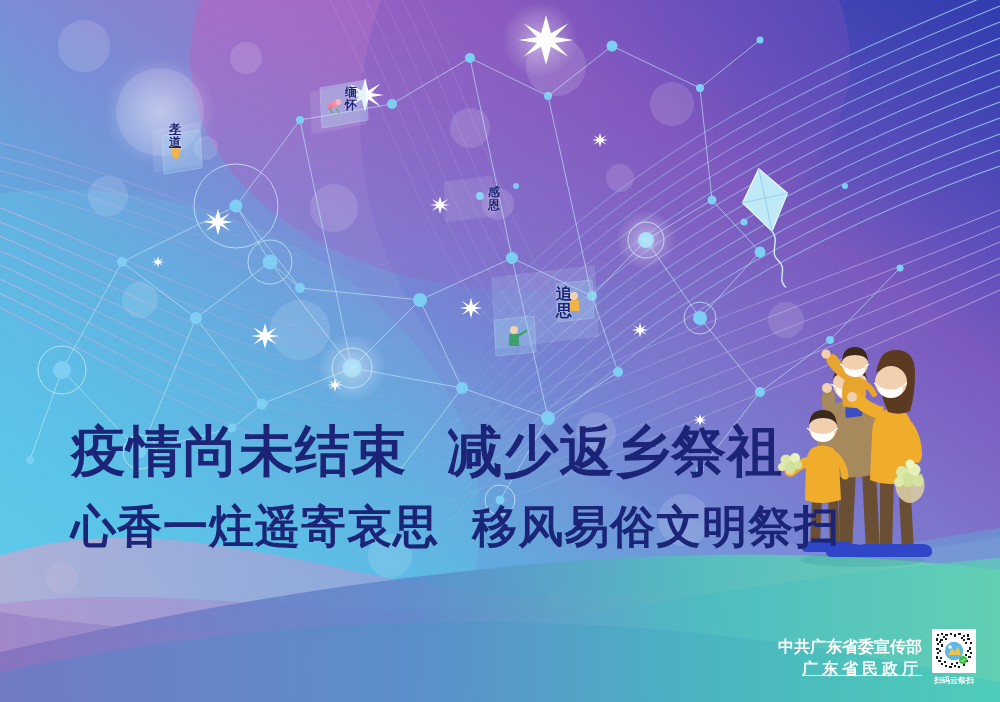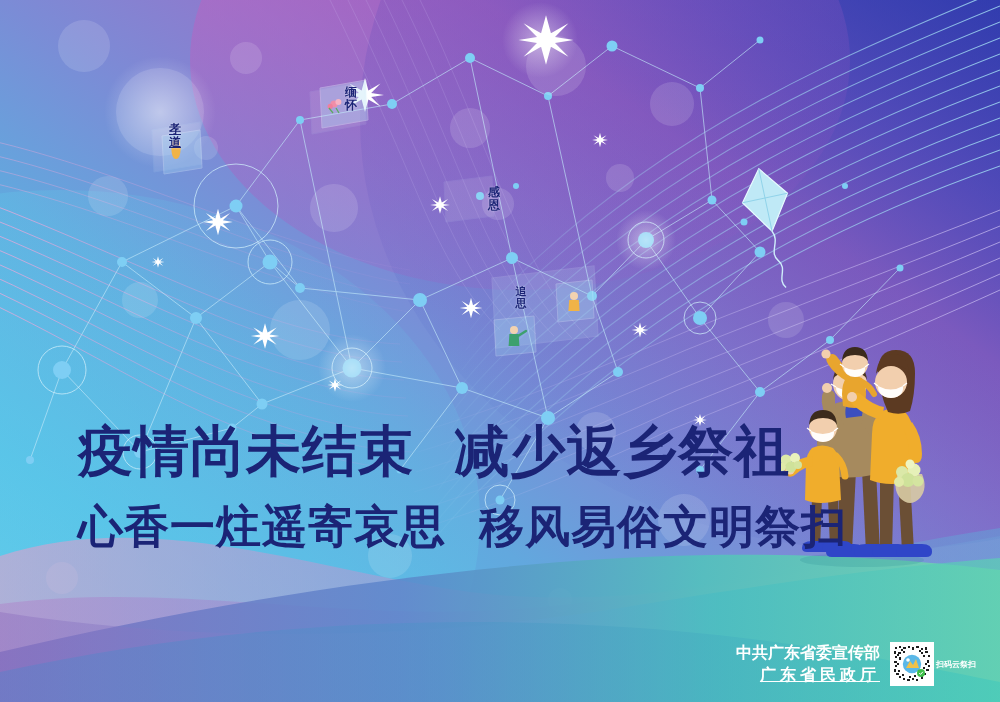--- a/index.html
+++ b/index.html
@@ -20,21 +20,21 @@
     left: 0;
     top: 0;
     width: 1000px;
     height: 702px;
     display: block;
   }
 
   
   .headline-block {
     position: absolute;
-    left: 78px;
+    left: 71px;
     top: 424px;
     width: 700px;
     z-index: 40;
   }
   .headline-line1,
   .headline-line2 {
     color: #1b2476;
     font-weight: 700;
     white-space: pre;
     line-height: 1.0;
@@ -88,21 +88,21 @@
   .org-line2 {
     font-size: 16px;
     line-height: 1.35;
     letter-spacing: 4px;
     padding-left: 4px;
     white-space: pre;
     text-decoration: underline;
   }
   .qr-wrap {
     display: flex;
-    flex-direction: row;
+    flex-direction: column;
     align-items: center;
     gap: 2px;
   }
   .qr-box {
     width: 44px;
     height: 44px;
     background: #ffffff;
     padding: 1px;
     box-sizing: border-box;
   }
@@ -448,21 +448,21 @@
         <circle cx="0" cy="0" r="4" fill="#f2d2b0"></circle>
         <path d="M-4.6,4 L4.6,4 L5.4,16 L-5.4,16 Z" fill="#3da06e"></path>
         <path d="M4,6 L12,1" stroke="#3da06e" stroke-width="2.4" fill="none" stroke-linecap="round"></path>
       </g>
     </g>
   </svg>
 
   <div class="card-label" style="left:168px; top:123px;text-decoration:underline;">孝道</div>
   <div class="card-label" style="left:344px; top:86px;">缅怀</div>
   <div class="card-label" style="left:455px; top:186px;margin-left:32px;">感恩</div>
-  <div class="card-label" style="left:512px; top:286px; width:18px; font-size:11px;">追思</div>
+  <div class="card-label" style="left:555px; top:286px; width:18px; font-size:16px;">追思</div>
 
   <svg class="layer" viewBox="0 0 1000 702" preserveAspectRatio="none">
     <path d="M0,556 C150,506 320,572 470,592 C640,614 820,566 1000,536 L1000,702 L0,702 Z" fill="url(#waveA)"></path>
     <path d="M0,604 C170,582 330,620 500,610 C680,600 840,552 1000,528 L1000,702 L0,702 Z" fill="url(#waveB)"></path>
     <path d="M0,652 C170,612 360,578 560,562 C740,548 880,556 1000,570 L1000,702 L0,702 Z" fill="url(#groundB)" opacity="0.92"></path>
     <path d="M0,612 C200,644 420,640 620,608 C790,580 900,566 1000,558 L1000,702 L0,702 Z" fill="url(#groundC)" opacity="0.80"></path>
     <path d="M0,672 C200,628 420,612 640,628 C800,640 910,664 1000,682 L1000,702 L0,702 Z" fill="url(#groundA)" opacity="0.55"></path>
   </svg>
 
   <svg class="layer" viewBox="0 0 1000 702">

